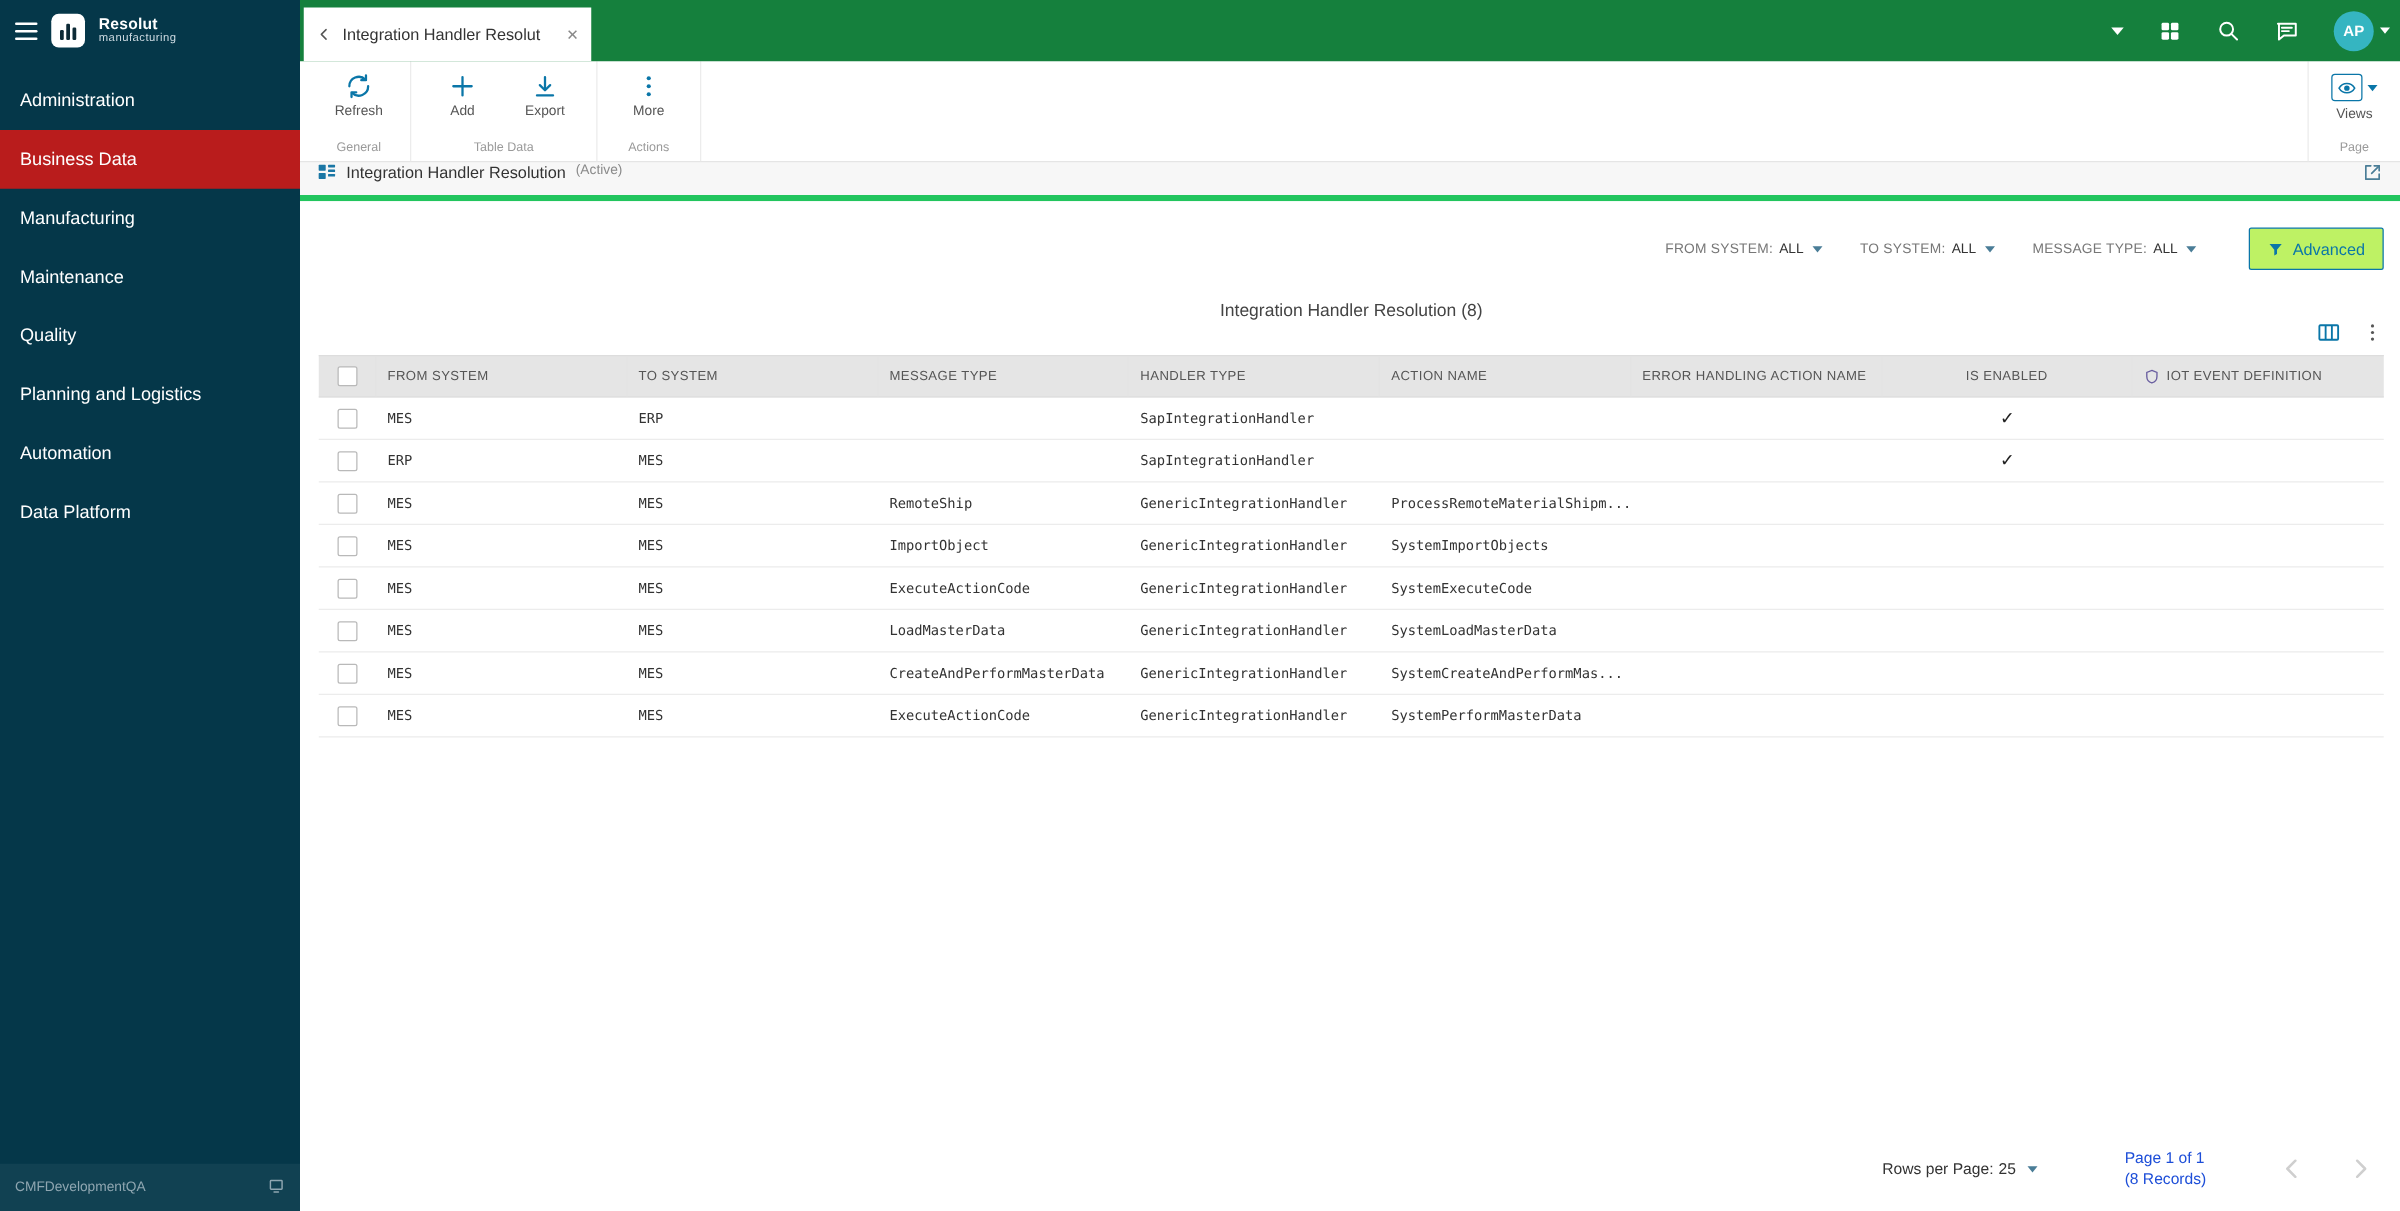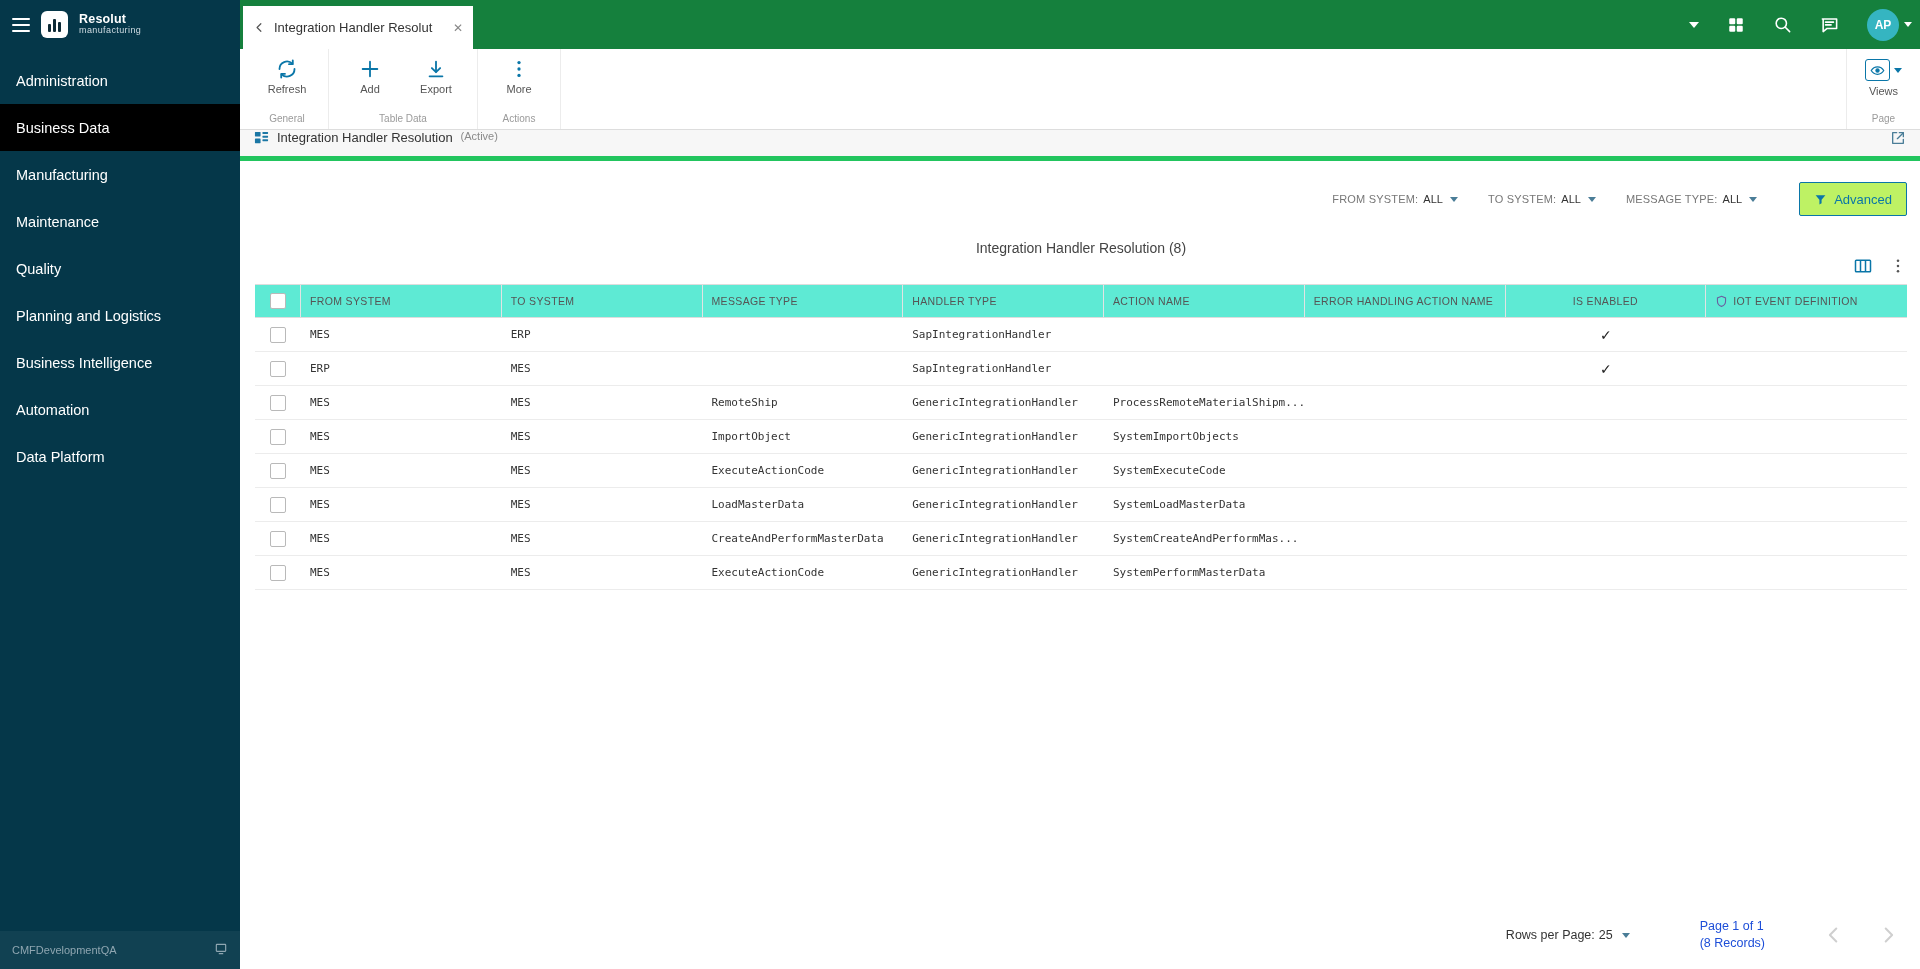--- a/index.html
+++ b/index.html
@@ -17,21 +17,21 @@
   .hamburger { cursor:pointer; }
   .hamburger i { display:block; width:18px; height:2px; background:#fff; margin:4px 0; border-radius:1px; }
   .logo-box { width:27px; height:27px; background:#fff; border-radius:6px; display:flex; align-items:flex-end; justify-content:center; gap:2px; padding-bottom:6px; }
   .logo-box i { width:3px; background:#0d2a36; display:block; border-radius:1px; }
   .logo-box i:nth-child(1){height:8px} .logo-box i:nth-child(2){height:13px} .logo-box i:nth-child(3){height:10px}
   .brand { display:flex; flex-direction:column; line-height:1.1; }
   .brand-title { font-size:12.5px; font-weight:bold; letter-spacing:.2px; }
   .brand-sub { font-size:9px; color:#cfdbe2; letter-spacing:.4px; }
   .sb-menu { margin-top:8px; }
   .side-item { height:47px; display:flex; align-items:center; padding:0 16px; font-size:14.5px; cursor:pointer; }
-  .side-item.active { background:#000000; }
+  .side-item.active { background:#b91c1c; }
   .sb-foot { margin-top:auto; height:38px; display:flex; align-items:center; justify-content:space-between; padding:0 12px; font-size:11px; color:#8fa6b1; background:rgba(255,255,255,0.05); }
 
   
   .main { flex:1; display:flex; flex-direction:column; min-width:0; }
 
   
   .topbar { height:49px; background:#15803d; display:flex; align-items:flex-end; flex-shrink:0; position:relative; }
   .tab { margin-left:3px; height:43px; width:230px; background:#fff; display:flex; align-items:center; padding:0 10px; gap:8px; cursor:pointer; }
   .tab-label { font-size:13px; color:#333; flex:1; white-space:nowrap; overflow:hidden; }
   .tab-close { color:#888; font-size:12px; cursor:pointer; }
@@ -71,21 +71,21 @@
   .advanced-btn { margin-left:12px; height:34px; border:1px solid #0a76a8; border-radius:2px; color:#0a76a8; font-size:13px; display:flex; align-items:center; gap:7px; padding:0 14px; cursor:pointer; background:#bef264; }
 
   .grid-title-row { margin-top:24px; display:flex; align-items:center; flex-shrink:0;flex-direction:column; }
   .grid-title { font-size:14px; color:#444; }
   .grid-title-icons { margin-left:auto; display:flex; align-items:center; gap:16px; }
   .gt-icon { cursor:pointer; display:flex; }
 
   
   .table { margin-top:8px; flex-shrink:0; }
   .grid-header-row, .grid-row { display:grid; grid-template-columns:46px repeat(8, 1fr); height:34px; }
-  .grid-header-row { background:#5eead4; border-top:1px solid #ddd; border-bottom:1px solid #ddd; }
+  .grid-header-row { background:#e5e5e5; border-top:1px solid #ddd; border-bottom:1px solid #ddd; }
   .cell { display:flex; align-items:center; padding:0 9px; overflow:hidden; white-space:nowrap; }
   .th { font-size:10.5px; color:#555; letter-spacing:.35px; border-right:1px solid #e3e3e3; gap:5px; }
   .th:last-child { border-right:none; }
   .cb { justify-content:center; padding:0; }
   .checkbox { width:16px; height:16px; border:1px solid #b9b9b9; border-radius:2px; background:#fff; cursor:pointer; flex-shrink:0; }
   .grid-row { border-bottom:1px solid #ececec; }
   .mono { font-family:"DejaVu Sans Mono", monospace; font-size:11px; color:#333; }
   .center { justify-content:center; }
   .check { font-size:14px; color:#222; font-weight:bold; font-family:"DejaVu Sans", sans-serif; }
 
@@ -120,21 +120,20 @@
         <span class="brand-sub">manufacturing</span>
       </span>
     </div>
     <nav class="sb-menu">
         <div class="side-item">Administration</div>
         <div class="side-item active">Business Data</div>
         <div class="side-item">Manufacturing</div>
         <div class="side-item">Maintenance</div>
         <div class="side-item">Quality</div>
         <div class="side-item">Planning and Logistics</div>
-        <div class="side-item">Business Intelligence</div>
         <div class="side-item">Automation</div>
         <div class="side-item">Data Platform</div>
       </nav>
     <div class="sb-foot">
       <span>CMFDevelopmentQA</span>
       <span class="sb-foot-icon">
         <svg viewBox="0 0 24 24" width="14" height="14">
             <g fill="none" stroke="#8fa6b1" stroke-width="2">
               <rect x="4" y="4" width="16" height="12" rx="1"></rect>
               <path d="M9 20h6" stroke-linecap="round"></path>

